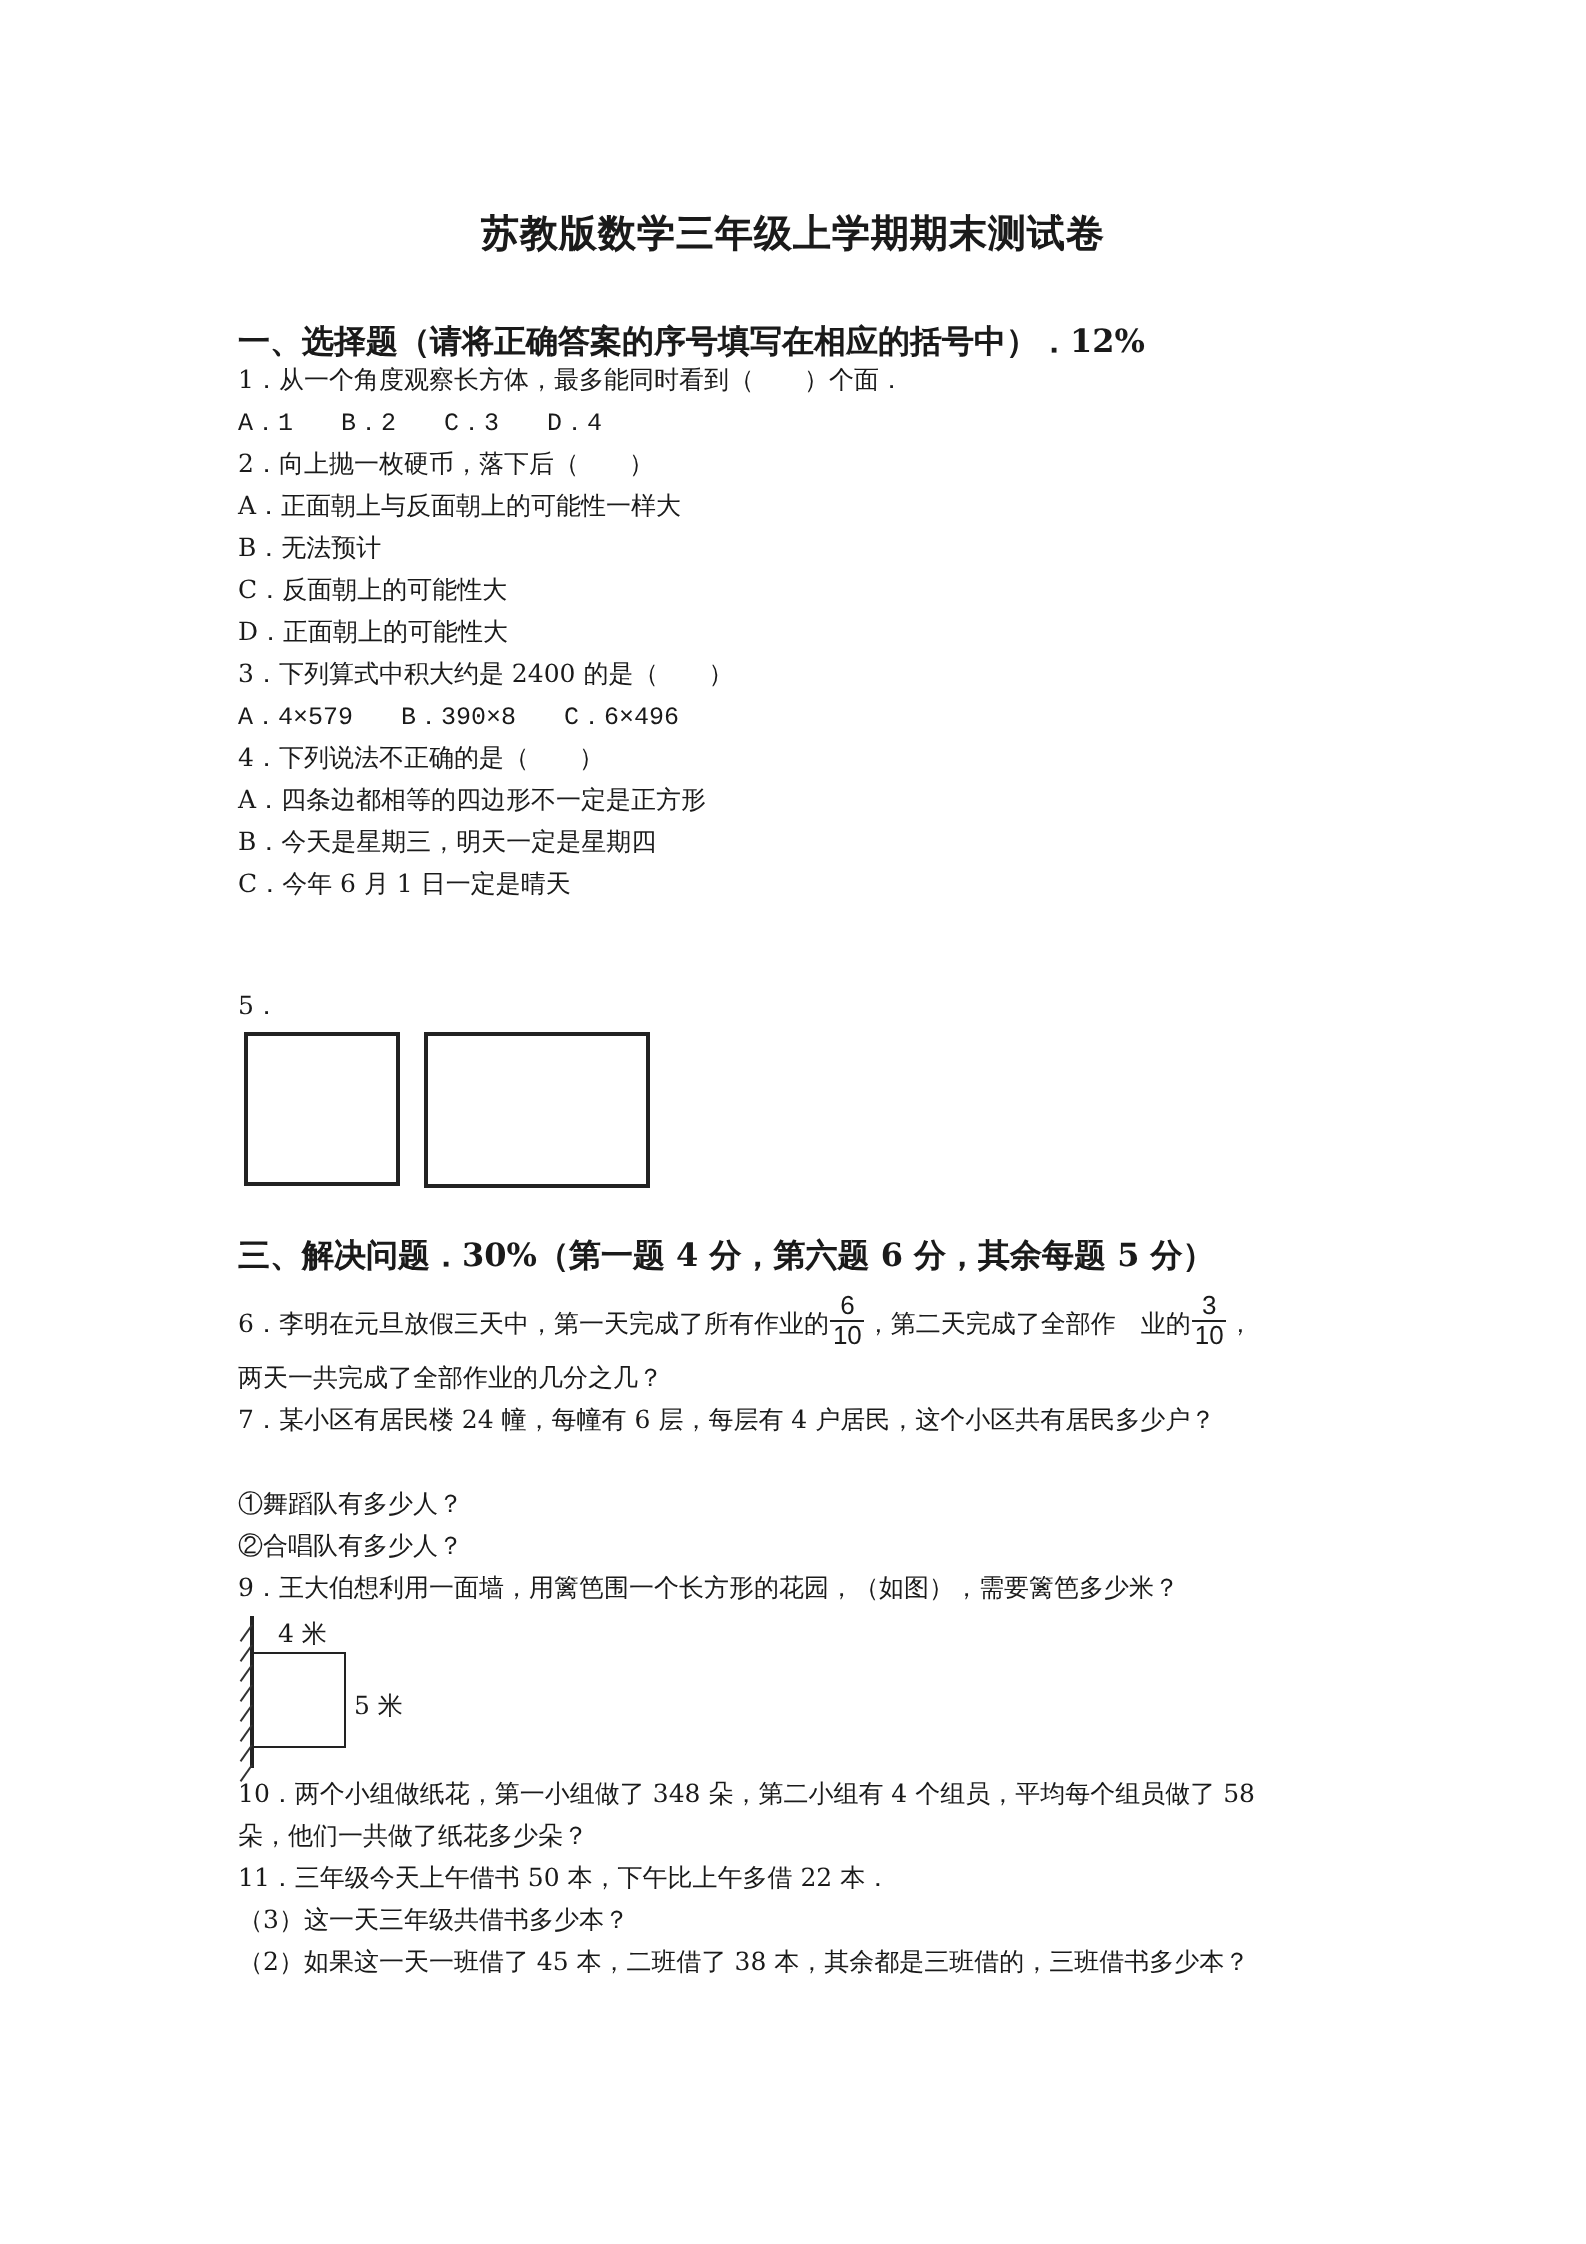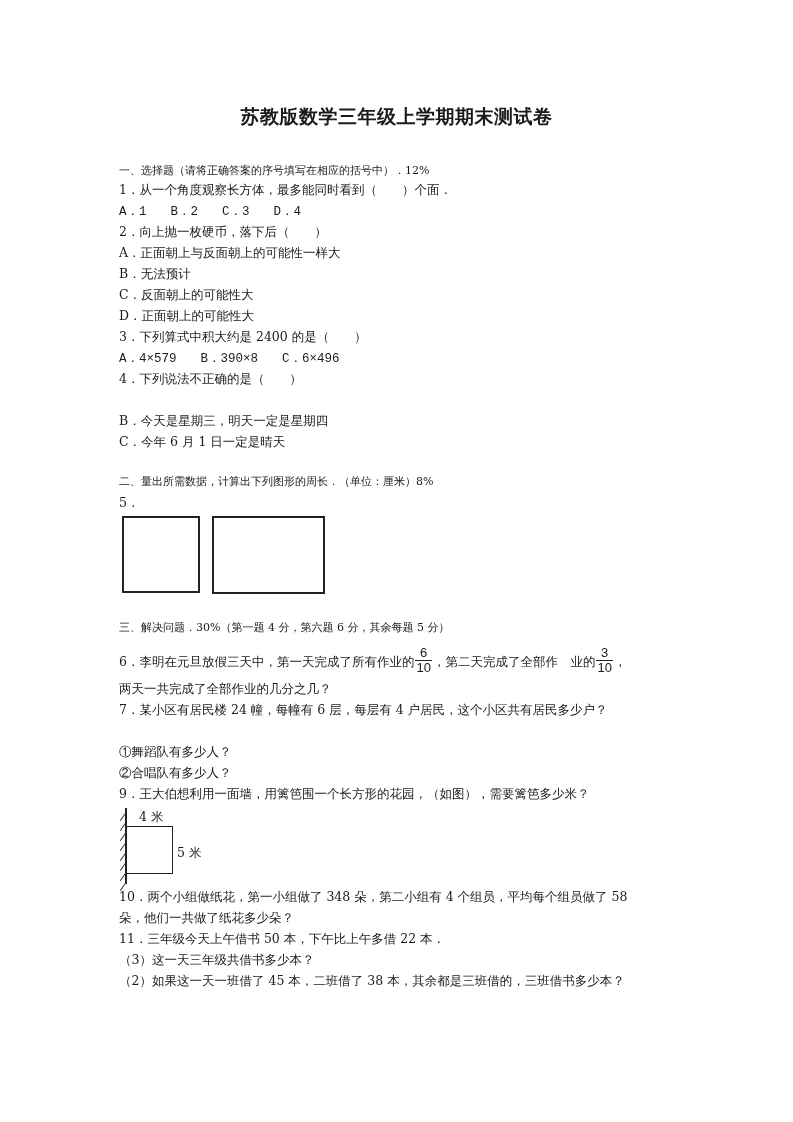--- a/index.html
+++ b/index.html
@@ -2,21 +2,21 @@
 <html><head>
 <meta charset="utf-8">
 <style>
   html, body { margin: 0; padding: 0; background: #ffffff; }
   body { width: 793px; height: 1122px; position: relative; overflow: hidden;
          font-family: "DejaVu Serif", "Liberation Serif", serif; color: #1a1a1a; }
   .page { position: absolute; left: 0; top: 0; width: 793px; height: 1122px; }
   .title { position: absolute; top: 104px; left: 0; width: 793px; text-align: center;
            font-size: 19px; font-weight: bold; letter-spacing: 0.5px; }
   .line { position: absolute; left: 119px; font-size: 12.5px; white-space: nowrap; line-height: 16px; }
-  .sec { font-weight: normal; font-size: 11px; }
+  .sec { font-weight: bold; font-size: 16px; }
   .opts span { display: inline-block; margin-right: 20px; font-family: Liberation Mono, monospace; }
   .shape { position: absolute; border: 2px solid #222; box-sizing: border-box; background: #fff; }
   .frac { display: inline-block; vertical-align: middle; text-align: center; font-family: "Liberation Sans", sans-serif;
           font-size: 13px; line-height: 14px; margin: 0 1px; position: relative; top: -2px; }
   .frac .num { display: block; border-bottom: 1px solid #222; padding: 0 1px; }
   .frac .den { display: block; padding: 0 1px; }
   .wall { position: absolute; left: 125px; top: 808px; width: 2px; height: 76px; background: #222; }
   .hatch { position: absolute; left: 116px; width: 10px; height: 1px; background: #333; transform: rotate(-55deg); transform-origin: right center; }
   .garden { position: absolute; left: 127px; top: 826px; width: 46px; height: 48px;
             border-top: 1.5px solid #222; border-right: 1.5px solid #222; border-bottom: 1.5px solid #222; box-sizing: border-box; }
@@ -42,24 +42,24 @@
   <div class="line" style="top:266px">B．无法预计</div>
   <div class="line" style="top:287px">C．反面朝上的可能性大</div>
   <div class="line" style="top:308px">D．正面朝上的可能性大</div>
   <div class="line" style="top:329px">3．下列算式中积大约是 2400 的是（　　）</div>
   <div class="line opts" style="top:350px">
     <span>A．4×579</span>
     <span>B．390×8</span>
     <span>C．6×496</span>
   </div>
   <div class="line" style="top:371px">4．下列说法不正确的是（　　）</div>
+  <div class="line" style="top:392px">A．四条边都相等的四边形不一定是正方形</div>
   <div class="line" style="top:413px">B．今天是星期三，明天一定是星期四</div>
   <div class="line" style="top:434px">C．今年 6 月 1 日一定是晴天</div>
 
-  <div class="line sec" style="top:474px">二、量出所需数据，计算出下列图形的周长．（单位：厘米）8%</div>
   <div class="line" style="top:495px">5．</div>
   <div class="shape" style="left:122px; top:516px; width:78px; height:77px;"></div>
   <div class="shape" style="left:212px; top:516px; width:113px; height:78px;"></div>
 
   <div class="line sec" style="top:620px">三、解决问题．30%（第一题 4 分，第六题 6 分，其余每题 5 分）</div>
   <div class="line" style="top:648px">
     <span>6．李明在元旦放假三天中，第一天完成了所有作业的</span><span class="frac"><span class="num">6</span><span class="den">10</span></span><span>，第二天完成了全部作　业的</span><span class="frac"><span class="num">3</span><span class="den">10</span></span><span>，</span>
   </div>
   <div class="line" style="top:681px">两天一共完成了全部作业的几分之几？</div>
   <div class="line" style="top:702px">7．某小区有居民楼 24 幢，每幢有 6 层，每层有 4 户居民，这个小区共有居民多少户？</div>

